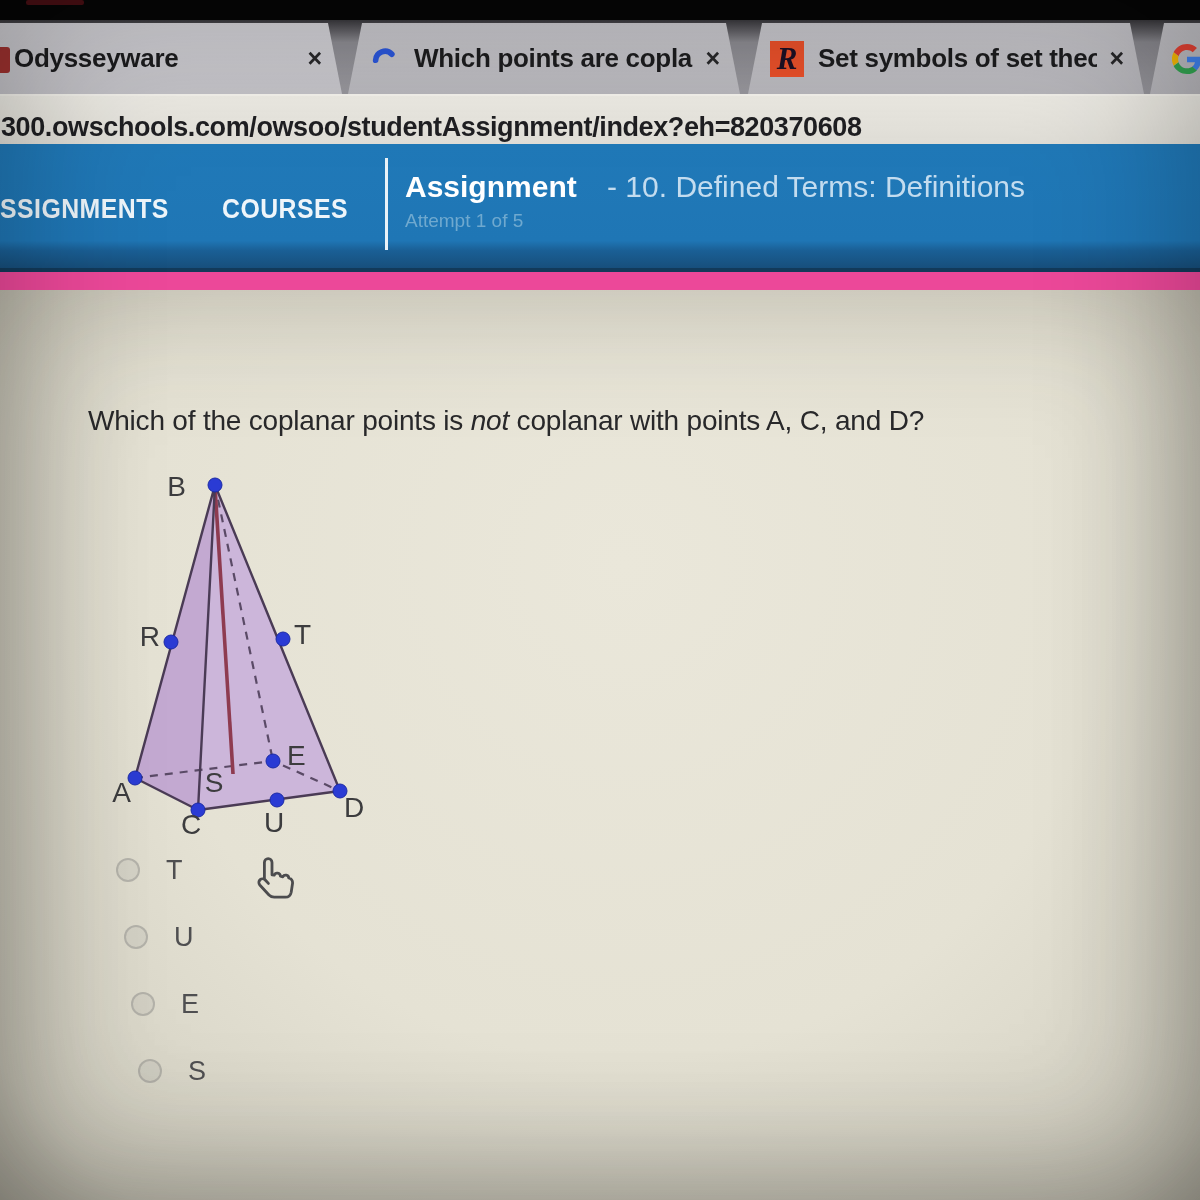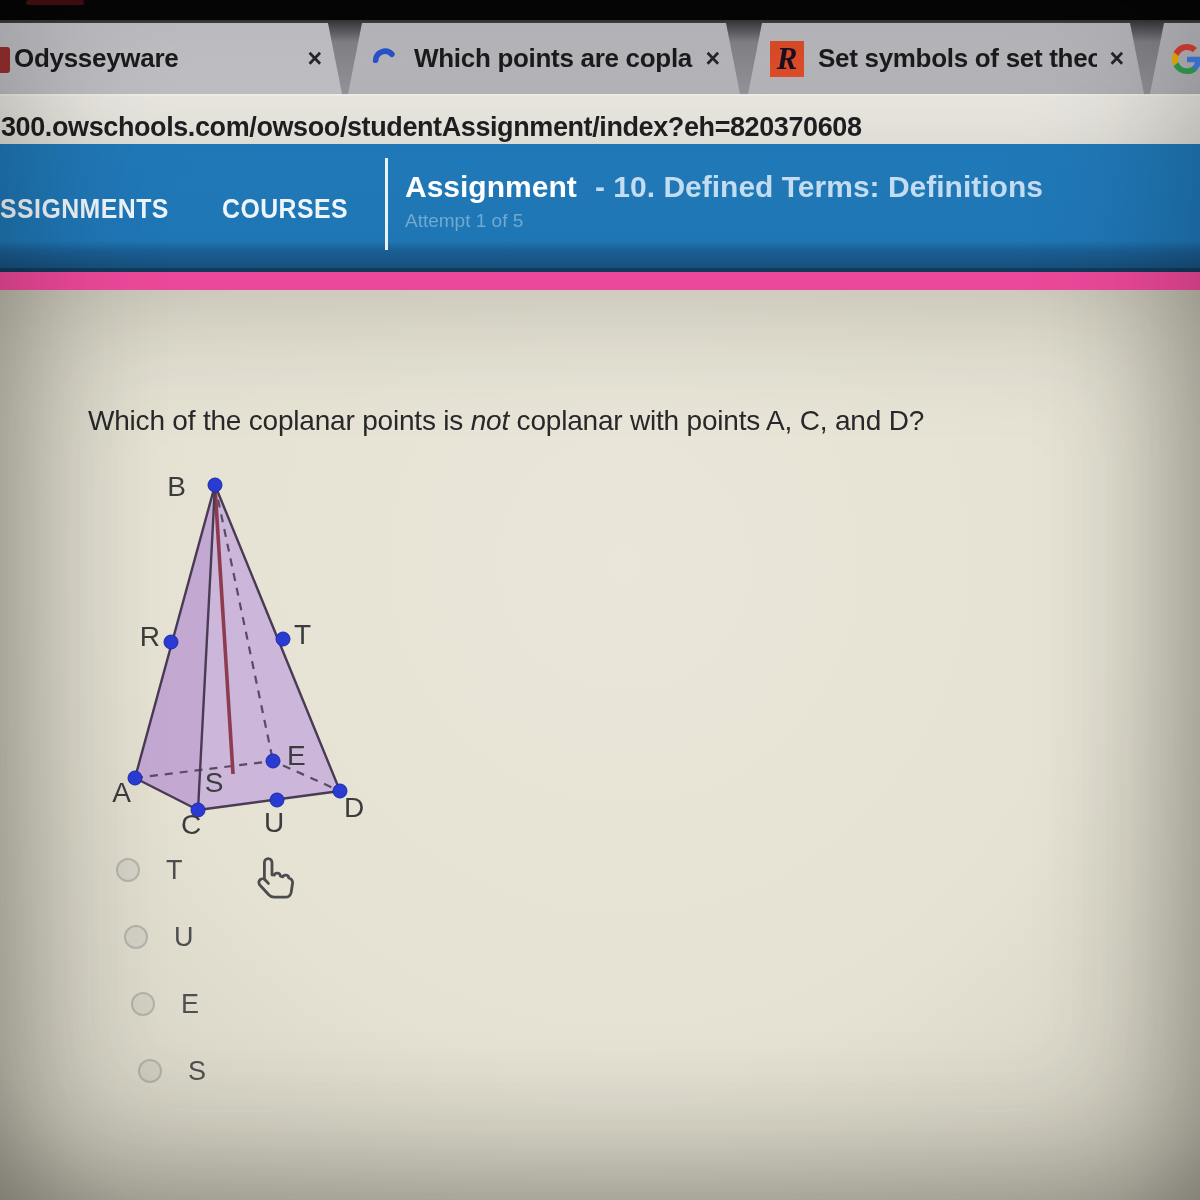--- a/index.html
+++ b/index.html
@@ -40,21 +40,21 @@
   .blue-bar{position:absolute;left:0;top:144px;width:1200px;height:128px;
     background:linear-gradient(#2079b8 0%,#1f76b5 78%,#1a5f95 86%,#174f7c 100%);
     border-bottom:4px solid #123a5a;box-sizing:border-box;}
   .nav-item{position:absolute;top:50px;font-size:27px;font-weight:700;color:#eef5fa;
     letter-spacing:0.5px;transform:scaleX(0.92);transform-origin:left;}
   .nav-assignments{left:0;}
   .nav-courses{left:222px;}
   .blue-divider{position:absolute;left:385px;top:14px;width:3px;height:92px;background:#e9f2f8;}
   .assignment-line{position:absolute;left:405px;top:26px;font-size:30px;white-space:nowrap;}
   .assignment-heading{font-weight:700;color:#ffffff;}
-  .assignment-detail{font-weight:700;color:#c3dcEF;color:#c3dcef;margin-left:10px;}
+  .assignment-detail{font-weight:400;color:#c3dcEF;color:#c3dcef;margin-left:22px;}
   .attempt-line{position:absolute;left:405px;top:66px;font-size:19px;color:#6fa9cf;}
   
   .content{position:absolute;left:0;top:290px;width:1200px;height:910px;
     background:radial-gradient(ellipse at 52% 30%,#eae7da 0%,#e5e2d4 55%,#d4d1c3 90%,#c2bfb2 100%);
     box-shadow:inset 0 0 140px rgba(55,50,40,0.28);}
   .question{position:absolute;left:88px;top:115px;font-size:28px;color:#28282a;
     letter-spacing:-0.2px;}
   .question .em{font-style:italic;}
   .pyramid-wrap{position:absolute;left:85px;top:165px;width:310px;height:400px;}
   .options{position:absolute;left:116px;top:562px;}

